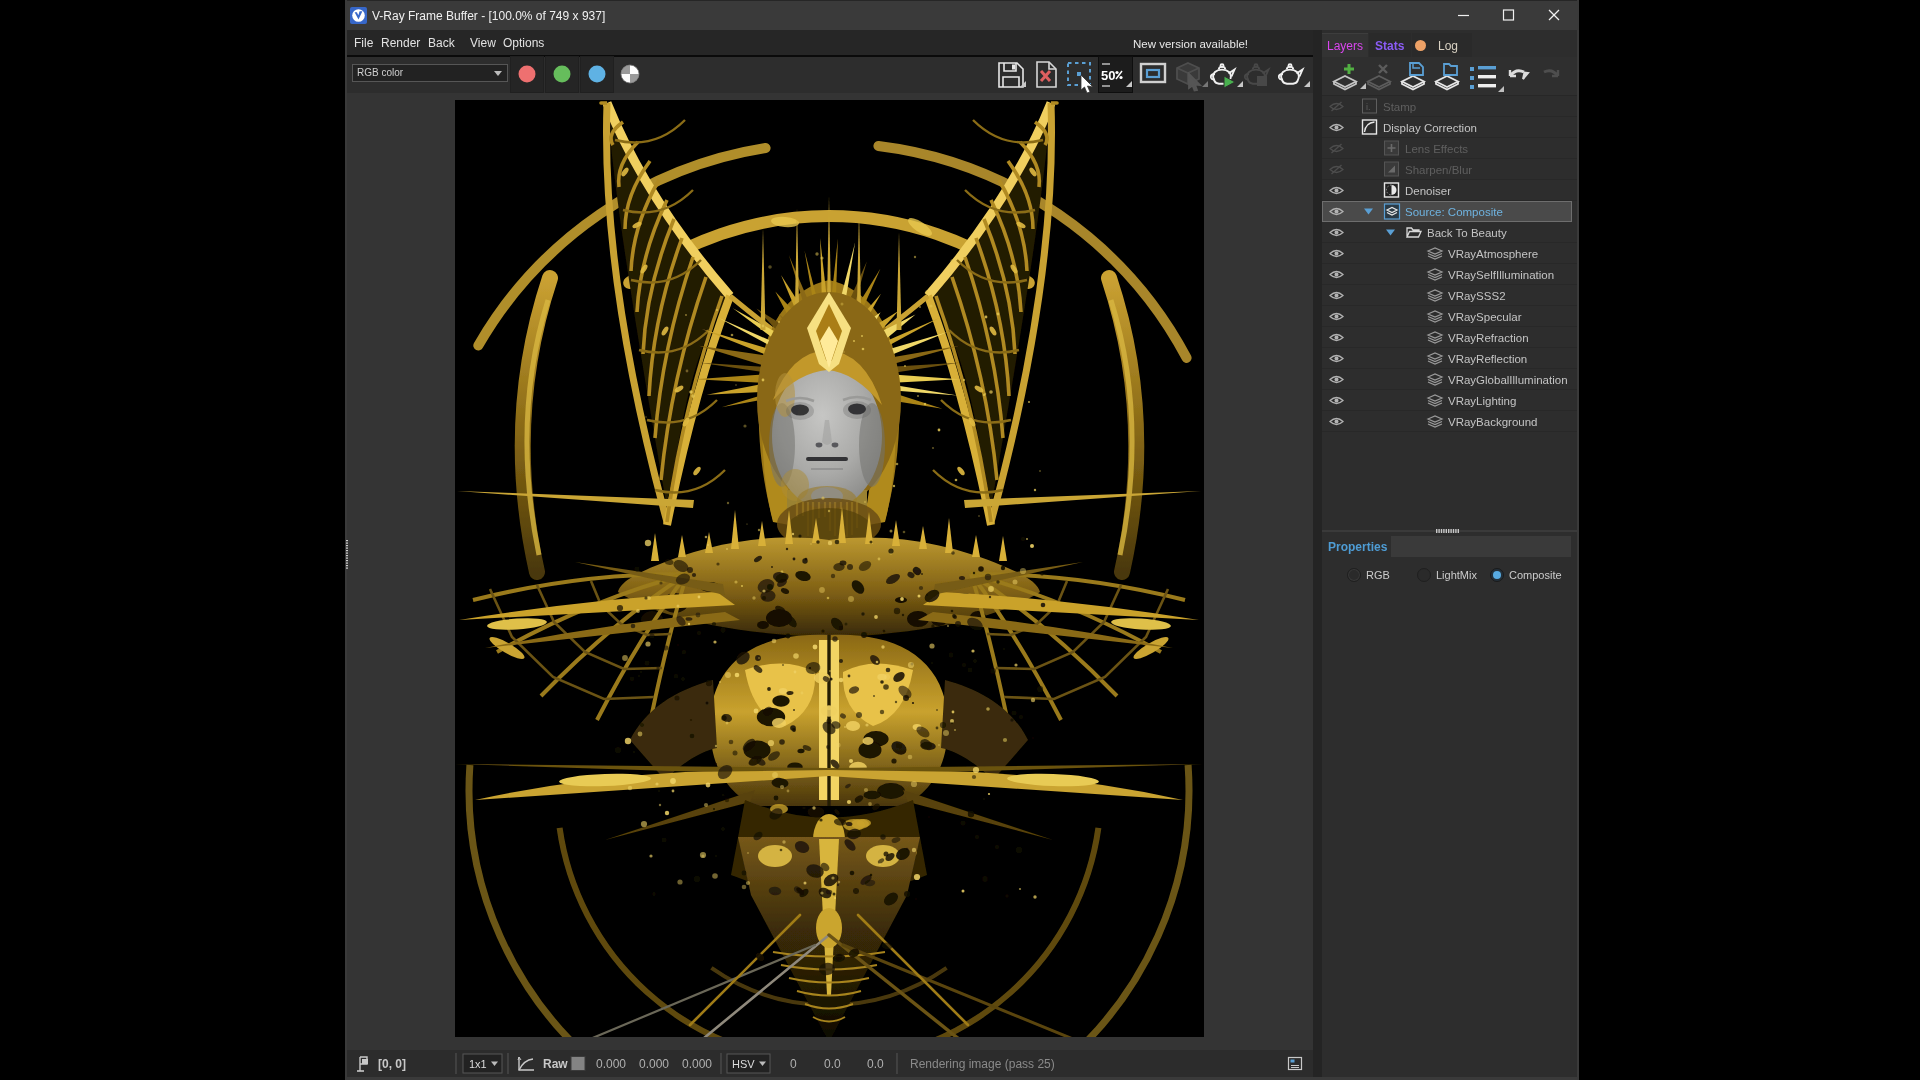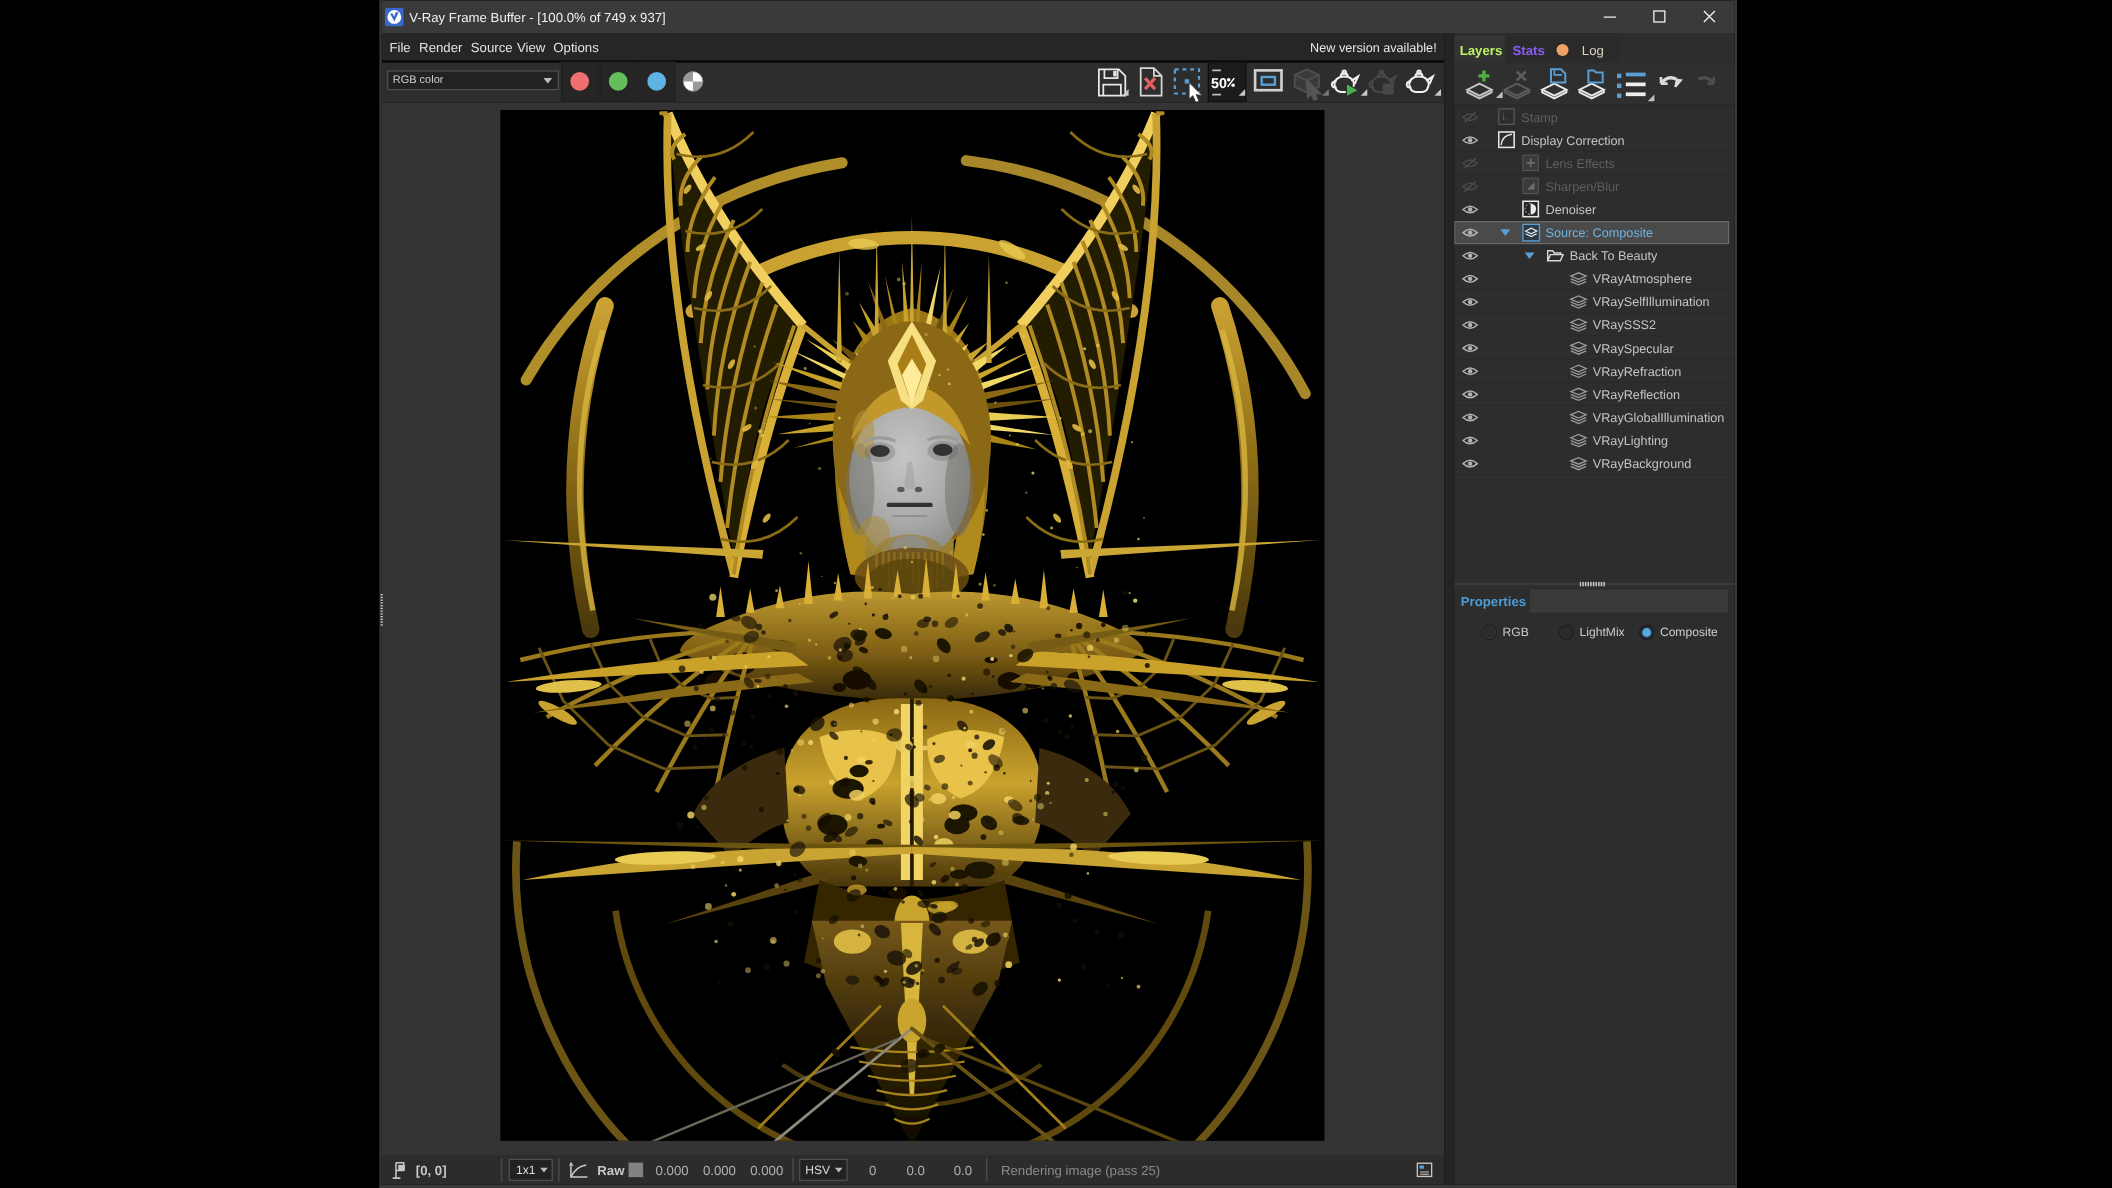--- a/index.html
+++ b/index.html
@@ -27,24 +27,24 @@
   <svg class="abs" style="left:1452px;top:4px;" width="120" height="22">
     <line x1="6" y1="11.5" x2="17" y2="11.5" stroke="#f0f0f0" stroke-width="1.2"></line>
     <rect x="51.5" y="6" width="10" height="10" fill="none" stroke="#f0f0f0" stroke-width="1.2"></rect>
     <line x1="97" y1="6" x2="107" y2="16" stroke="#f0f0f0" stroke-width="1.2"></line>
     <line x1="107" y1="6" x2="97" y2="16" stroke="#f0f0f0" stroke-width="1.2"></line>
   </svg>
 
   <div class="abs" style="left:347px;top:30px;width:966px;height:25px;background:#262626;"></div>
   <div class="txt" style="left:354px;top:36px;font-size:12px;color:#e2e2e2;">File</div>
   <div class="txt" style="left:381px;top:36px;font-size:12px;color:#e2e2e2;text-align:center;">Render</div>
-  <div class="txt" style="left:428px;top:36px;font-size:12px;color:#e2e2e2;">Source</div>
+  <div class="txt" style="left:428px;top:36px;font-size:12px;color:#e2e2e2;">Back</div>
   <div class="txt" style="left:470px;top:36px;font-size:12px;color:#e2e2e2;">View</div>
   <div class="txt" style="left:503px;top:36px;font-size:12px;color:#e2e2e2;">Options</div>
-  <div class="txt" style="left:1191px;top:38px;font-size:11.5px;color:#e8e8e8;">New version available!</div>
+  <div class="txt" style="left:1133px;top:38px;font-size:11.5px;color:#e8e8e8;">New version available!</div>
   <div class="abs" style="left:347px;top:55px;width:966px;height:2px;background:#0a0a0a;"></div>
 
   <div class="abs" style="left:347px;top:57px;width:966px;height:36px;background:#2d2d2d;"></div>
 
   <div class="abs" style="left:352px;top:64px;width:156px;height:18px;background:#222;border:1px solid #565656;"></div>
   <div class="txt" style="left:357px;top:67px;font-size:10px;color:#cfcfcf;">RGB color</div>
   <svg class="abs" style="left:494px;top:71px;" width="9" height="6">
       <path d="M0 0 L8 0 L4 5 Z" fill="#bbb"></path>
     </svg>
 
@@ -924,21 +924,21 @@
       <rect x="2.5" y="2.5" width="4" height="3" fill="#5a9fd4"></rect>
       <path d="M3 8.5 L11 8.5 M3 10.5 L11 10.5" stroke="#c8c8c8" stroke-width="1"></path>
     </g>
   </svg>
 
   <div class="abs" style="left:1313px;top:30px;width:9px;height:1047px;background:#242424;"></div>
 
   <div class="abs" style="left:1322px;top:30px;width:255px;height:1047px;background:#2d2d2d;"></div>
 
   <div class="abs" style="left:1322px;top:33px;width:46px;height:24px;background:#333333;border-top:1px solid #3d3d3d;"></div>
-  <div class="txt" style="left:1327px;top:39px;font-size:12px;font-weight:bold;color:#bef264;">Layers</div>
+  <div class="txt" style="left:1327px;top:39px;font-size:12px;font-weight:normal;color:#d946ef;">Layers</div>
   <div class="abs" style="left:1369px;top:33px;width:42px;height:24px;background:#2a2a2a;"></div>
   <div class="txt" style="left:1375px;top:39px;font-size:12px;font-weight:bold;color:#8b5cf6;">Stats</div>
   <div class="abs" style="left:1412px;top:33px;width:60px;height:24px;background:#2a2a2a;"></div>
   <div class="abs" style="left:1415px;top:40px;width:11px;height:11px;border-radius:50%;background:#eea267;"></div>
   <div class="txt" style="left:1438px;top:39px;font-size:12px;font-weight:normal;color:#d9d2c3;">Log</div>
 
   <div class="abs" style="left:1322px;top:57px;width:255px;height:39px;background:#2f2f2f;"></div>
   <svg class="abs" style="left:1322px;top:57px;" width="255" height="39">
     <defs>
       <g id="tray" fill="none">

